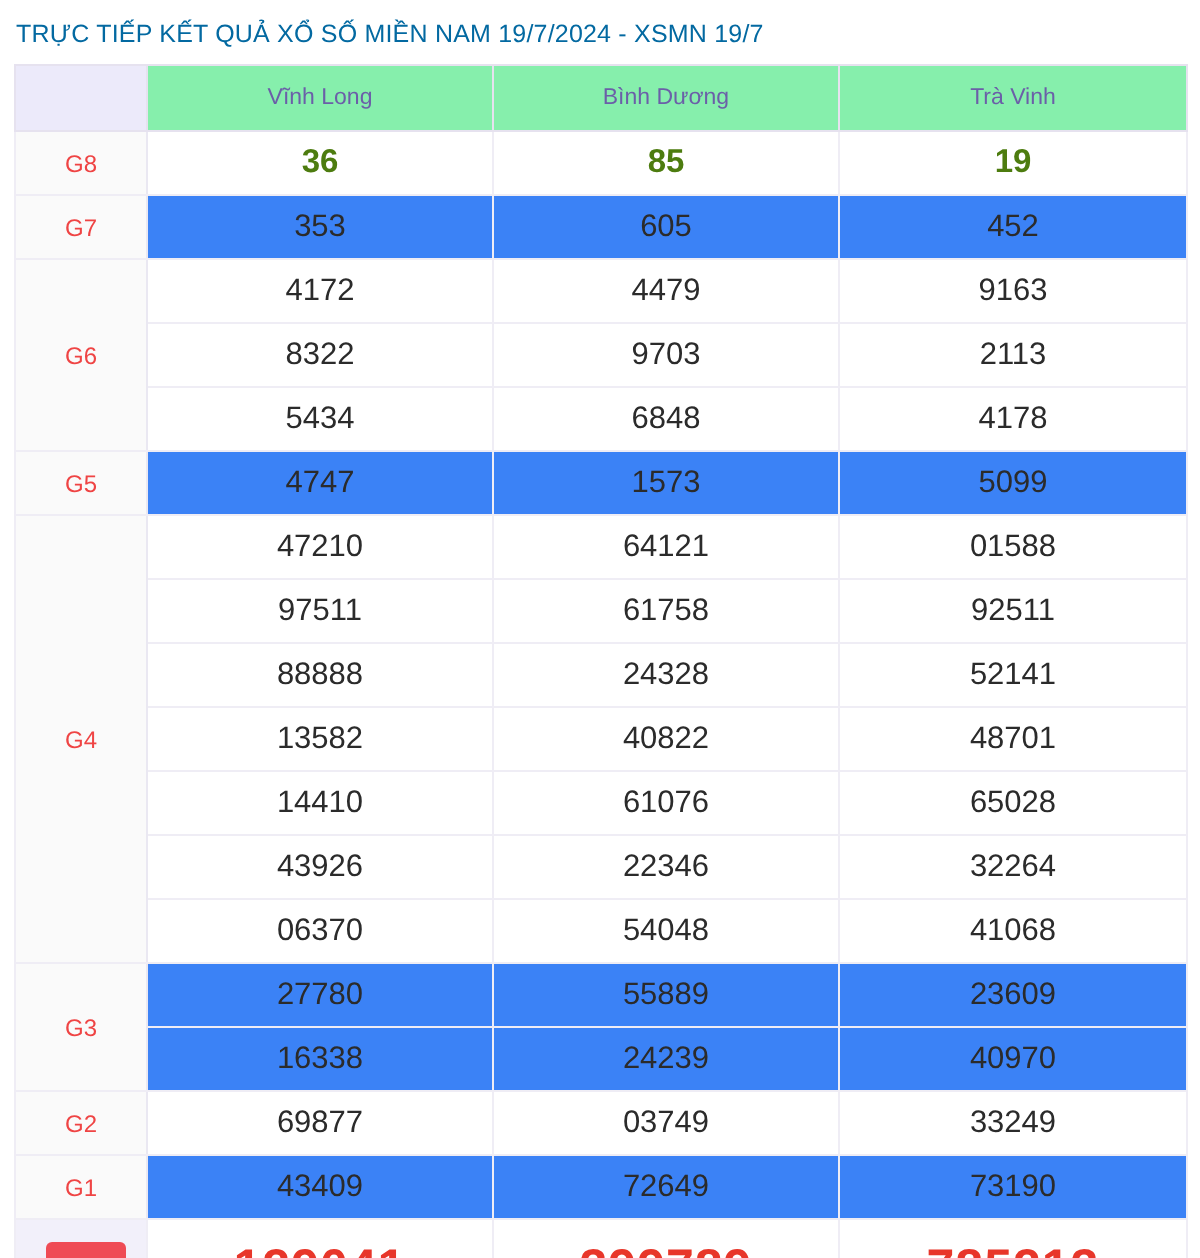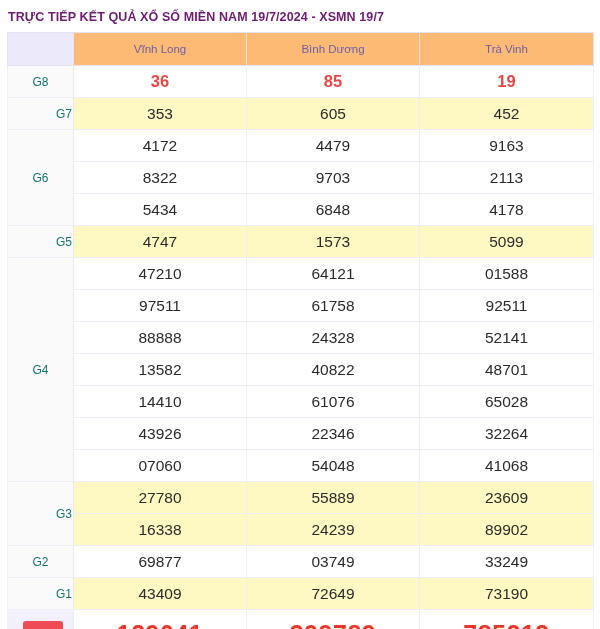--- a/index.html
+++ b/index.html
@@ -14,40 +14,40 @@
     overflow: hidden;
   }
   .page {
     width: 600px;
     height: 629px;
     position: relative;
     box-sizing: border-box;
   }
   .title {
     font-size: 12.5px;
-    font-weight: bold;
-    color: #701a75;
+    font-weight: normal;
+    color: #0369a1;
     padding: 10px 8px 8px 8px;
     letter-spacing: 0.1px;
     white-space: nowrap;
   }
   table.lottery {
     width: 586px;
     margin: 0 7px;
     border-collapse: collapse;
     table-layout: fixed;
     border: 1px solid #e6e2ef;
   }
   table.lottery col.c0 { width: 66px; }
   table.lottery col.c1 { width: 173px; }
   table.lottery col.c2 { width: 173px; }
   table.lottery col.c3 { width: 174px; }
 
   thead th {
-    background: #fdba74;
+    background: #86efac;
     color: #6b5fa8;
     font-size: 11.5px;
     font-weight: normal;
     height: 30px;
     border: 1px solid #e6e2ef;
     text-align: center;
     vertical-align: middle;
   }
   thead th.corner {
     background: #eceafa;
@@ -56,33 +56,32 @@
     border: 1px solid #efedf5;
     text-align: center;
     vertical-align: middle;
     font-size: 15.5px;
     color: #2b2b2b;
     background: #ffffff;
     height: 29px;
   }
   td.label {
     font-size: 12px;
-    color: #0f766e;
+    color: #ef4444;
     background: #fafafa;
     border-right: 1px solid #eae8f2;
   }
   tr.shaded td {
-    background: #fef9c3;
+    background: #3b82f6;
   }
   tr.shaded td.label {
     background: #fafafa;
-    text-align: right;
   }
   td.prize-red {
-    color: #ef4444;
+    color: #4d7c0f;
     font-size: 16.5px;
     font-weight: bold;
   }
   td.g7 {
     font-size: 15.5px;
   }
   tr.special td {
     height: 46px;
   }
   td.special-num {
@@ -199,35 +198,35 @@
         <td>14410</td>
         <td>61076</td>
         <td>65028</td>
       </tr>
       <tr>
         <td>43926</td>
         <td>22346</td>
         <td>32264</td>
       </tr>
       <tr>
-        <td>07060</td>
+        <td>06370</td>
         <td>54048</td>
         <td>41068</td>
       </tr>
 
       <tr class="shaded">
         <td class="label" rowspan="2">G3</td>
         <td>27780</td>
         <td>55889</td>
         <td>23609</td>
       </tr>
       <tr class="shaded">
         <td>16338</td>
         <td>24239</td>
-        <td>89902</td>
+        <td>40970</td>
       </tr>
 
       <tr>
         <td class="label">G2</td>
         <td>69877</td>
         <td>03749</td>
         <td>33249</td>
       </tr>
 
       <tr class="shaded">

